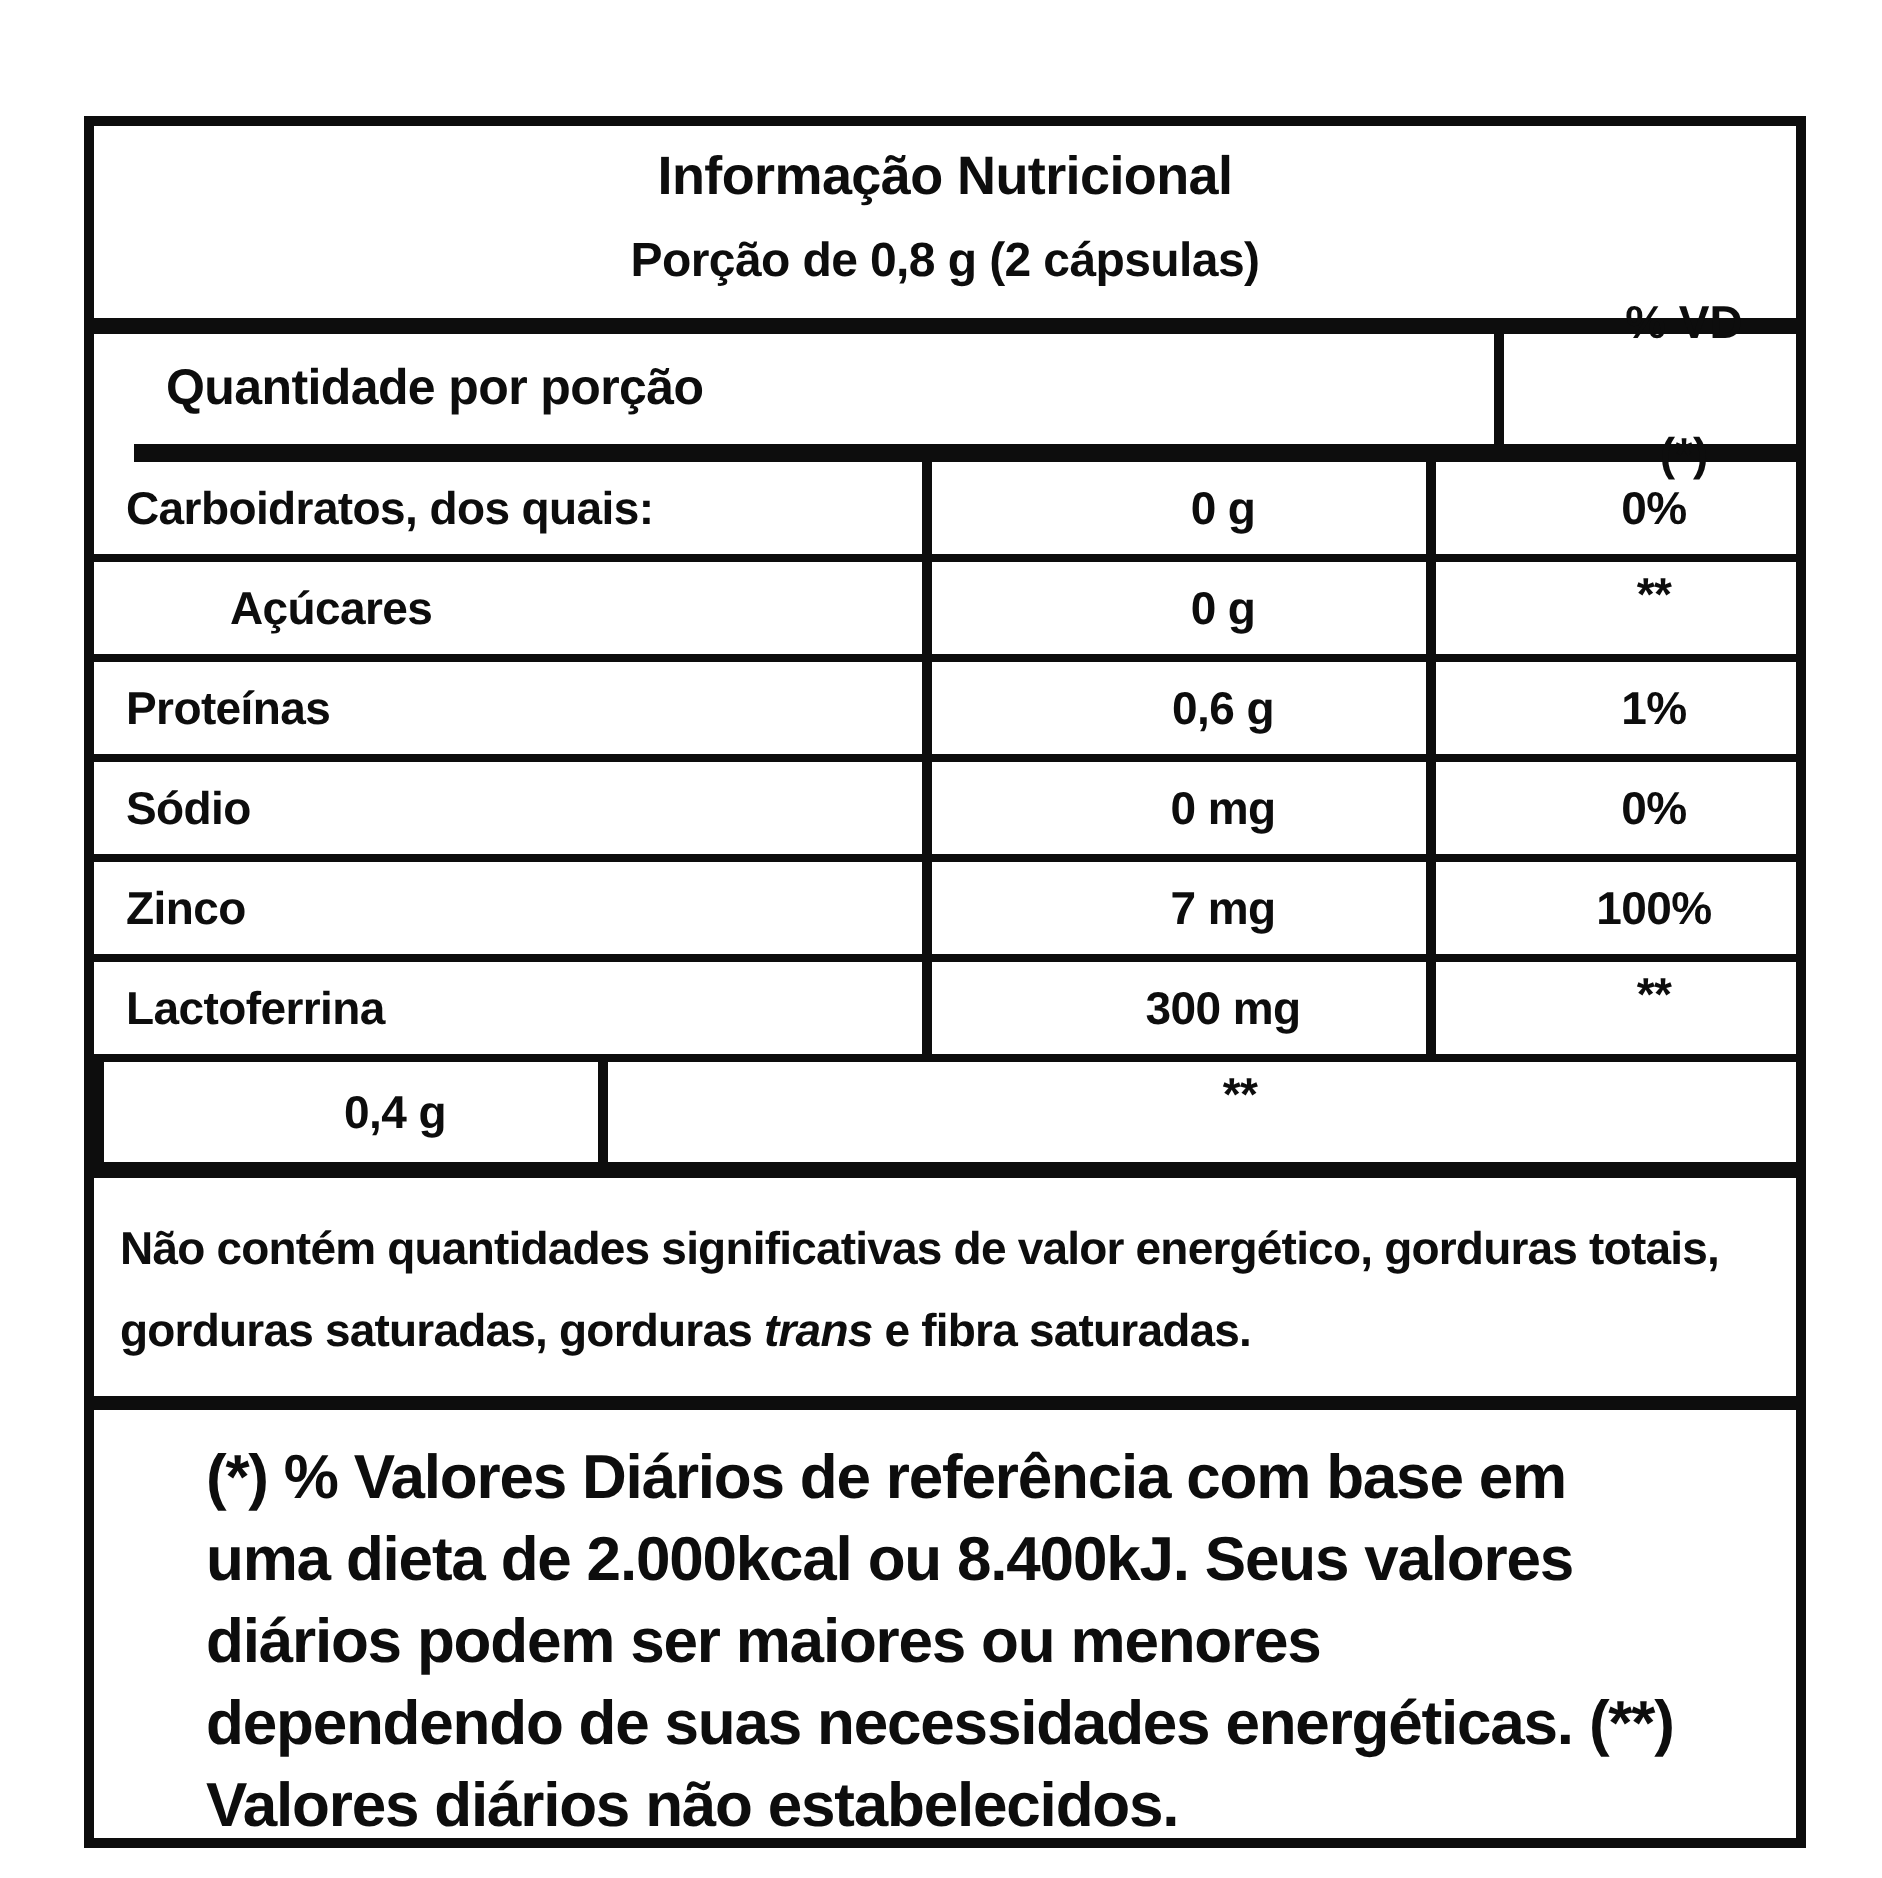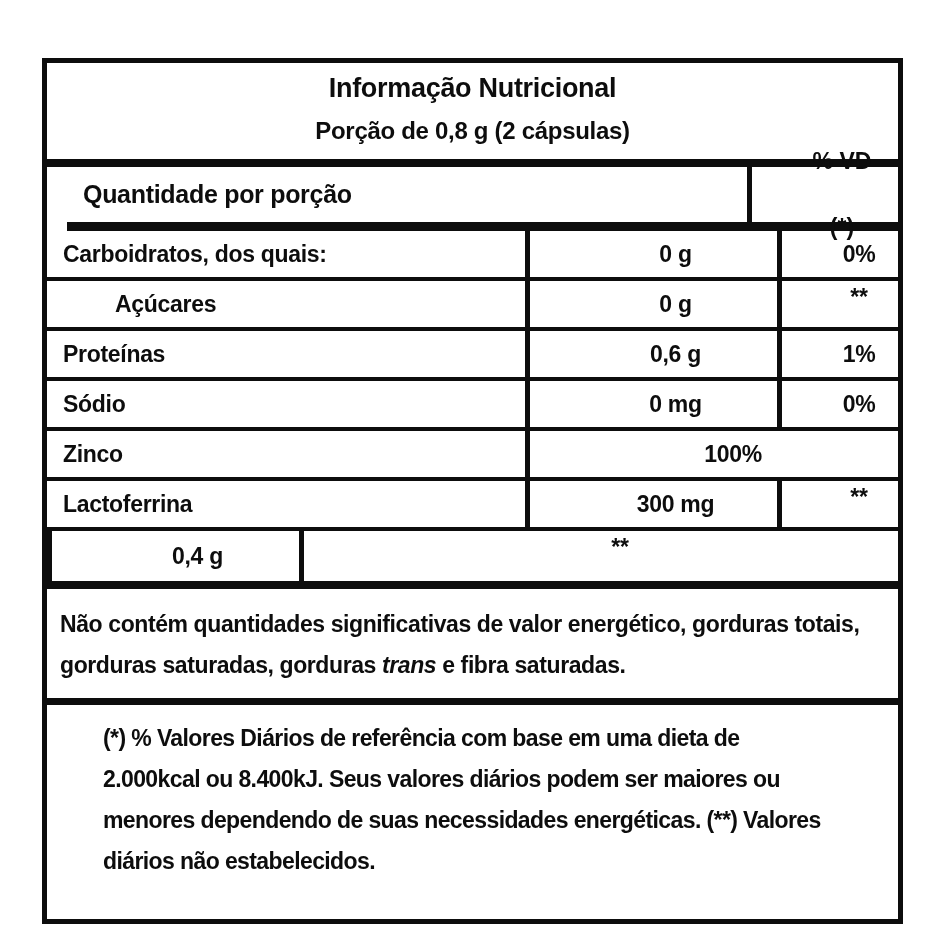--- a/index.html
+++ b/index.html
@@ -60,21 +60,21 @@
   .rows-section { border-bottom: 8px solid #0d0d0d; }
   .row {
     display: flex;
     height: 50px;
   }
   .row:not(:last-child) { border-bottom: 4px solid #0d0d0d; }
   .cell {
     display: flex; align-items: center;
     font-size: 23px; letter-spacing: -0.3px;
   }
-  .cell.label  { width: 478px; padding-left: 16px; }
+  .cell.label  { width: 414px; padding-left: 16px; }
   .cell.indent { padding-left: 68px; }
   .cell.amount {
     width: 252px;
     border-left: 5px solid #0d0d0d;
     justify-content: center;
     padding-left: 44px;
   }
   .cell.dv {
     flex: 1;
     border-left: 5px solid #0d0d0d;
@@ -88,21 +88,21 @@
     border-bottom: 7px solid #0d0d0d;
     padding: 15px 16px 12px 13px;
     font-size: 23px;
     line-height: 41px;
     letter-spacing: -0.4px;
   }
   .note-section em { font-style: italic; }
   .footnote-section {
     flex: 1;
     padding: 13px 60px 0 56px;
-    font-size: 23px;
+    font-size: 31px;
     line-height: 41px;
     letter-spacing: -0.6px;
   }
 </style>
 </head>
 <body>
 
 <div class="label-box">
 
   <div class="title-section">
@@ -139,20 +139,21 @@
     </div>
 
     <div class="row">
       <div class="cell label">Sódio</div>
       <div class="cell amount">0 mg</div>
       <div class="cell dv">0%</div>
     </div>
 
     <div class="row">
       <div class="cell label">Zinco</div>
+      <div class="cell amount">7 mg</div>
       <div class="cell dv">100%</div>
     </div>
 
     <div class="row">
       <div class="cell label">Lactoferrina</div>
       <div class="cell amount">300 mg</div>
       <div class="cell dv sup">**</div>
     </div>
 
     <div class="row">

